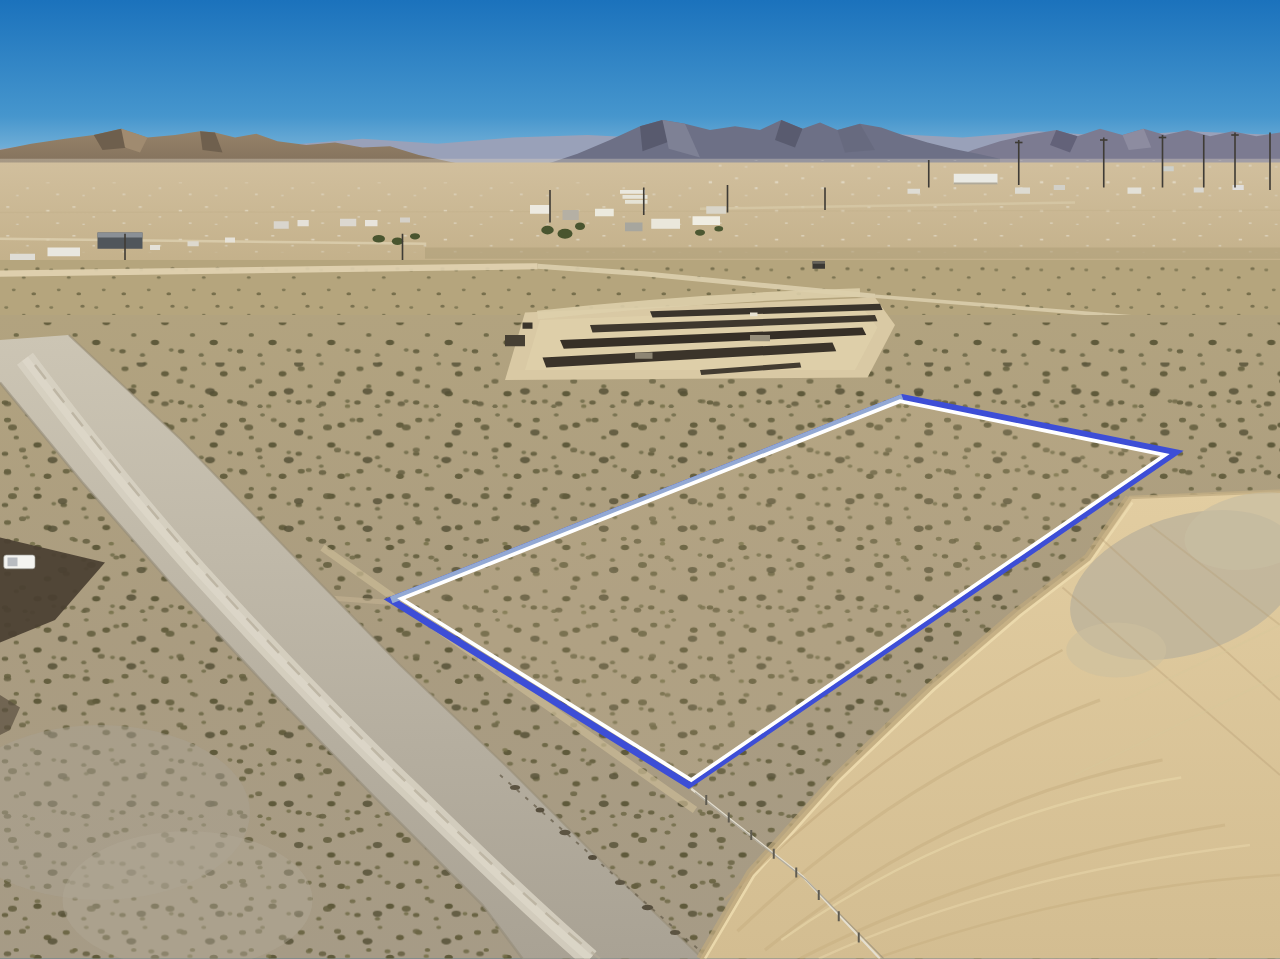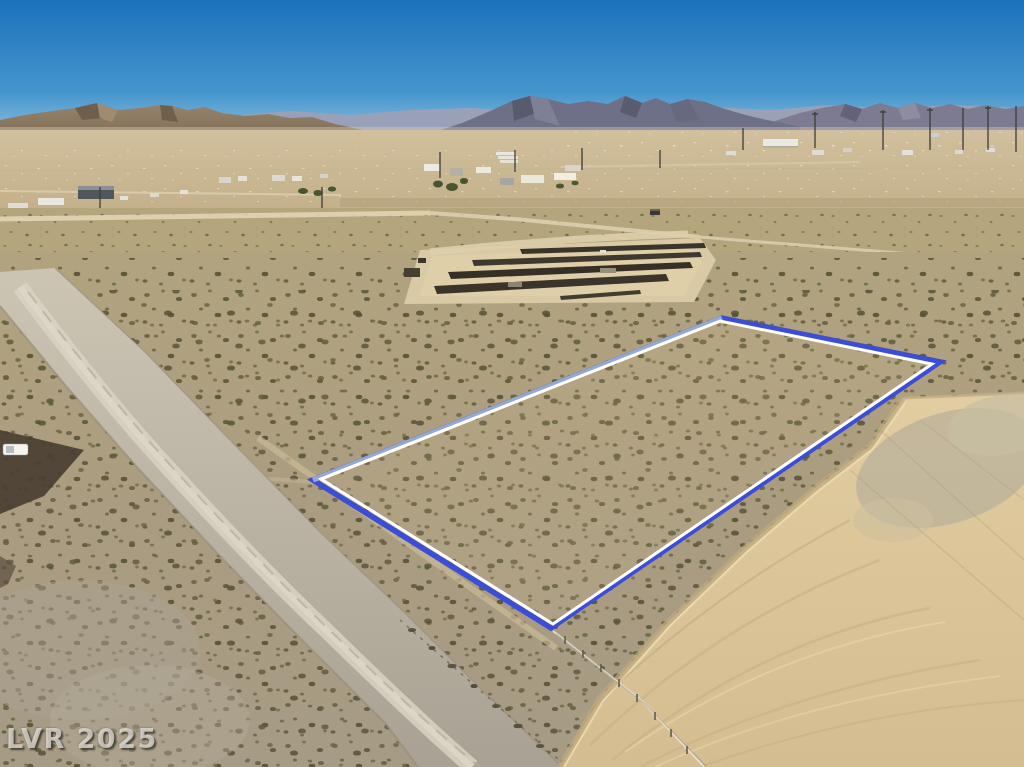--- a/index.html
+++ b/index.html
@@ -297,14 +297,13 @@
   </g>
 
   <g>
     <polygon fill="#d6c094" opacity="0.14" points="321,479 720,321 932,364 553,624"></polygon>
     <polygon fill="none" stroke-width="5.5" stroke-linejoin="miter" points="313,480 722,318 940,362 551,628" stroke="#3d4ed6"></polygon>
     <line stroke-width="5.5" x1="313" y1="480" x2="722" y2="318" stroke="#93a9d4"></line>
     <polygon fill="none" stroke-width="3" stroke-linejoin="miter" points="321,479 720,321 932,364 553,624" stroke="#ffffff"></polygon>
   </g>
 </svg>
 
-<div class="watermark">LVR 2025</div>
 </div>
 
 </body></html>

